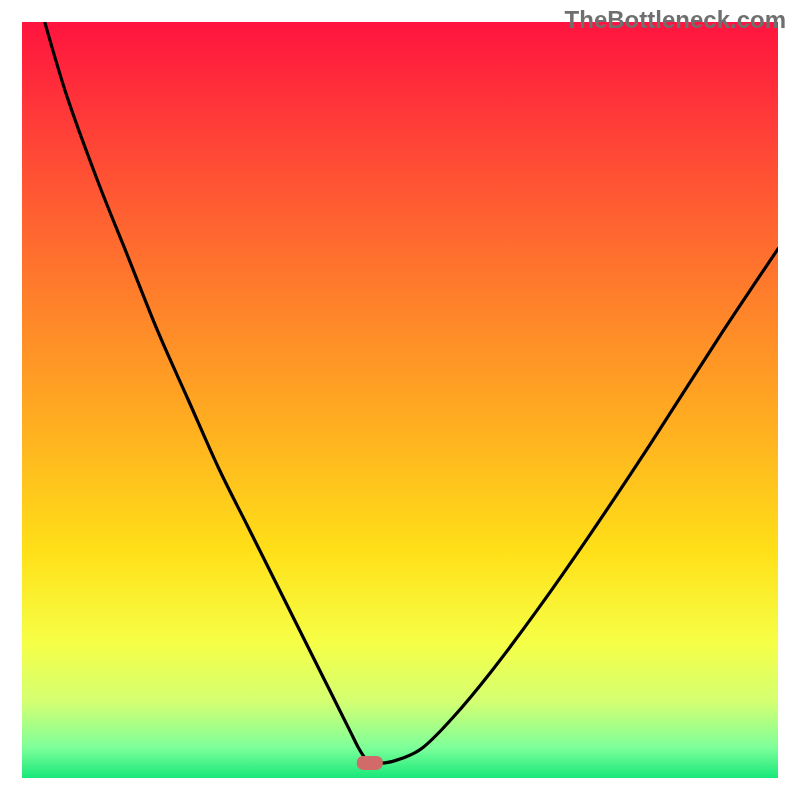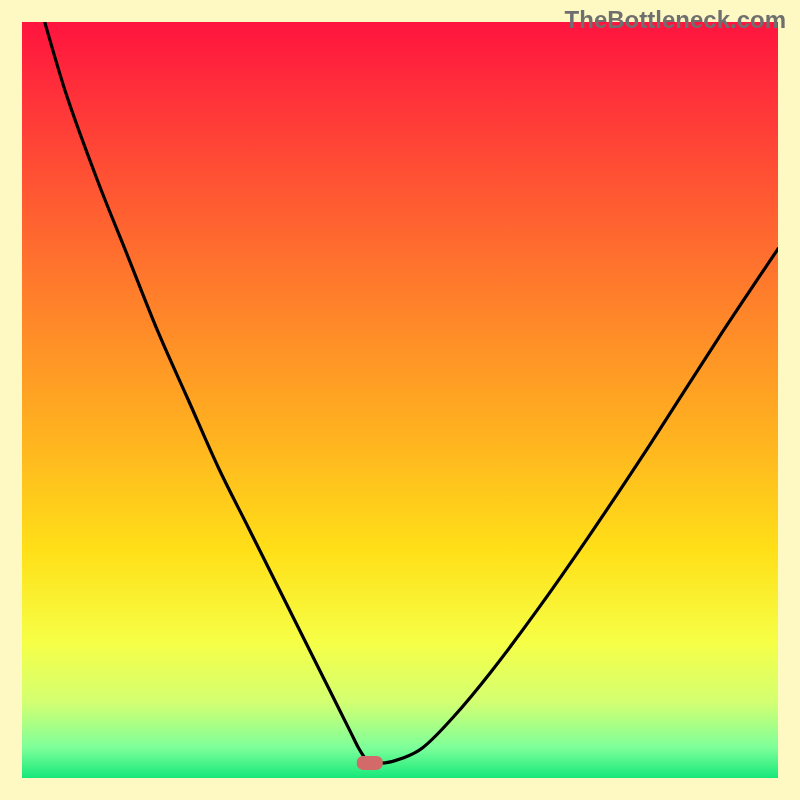--- a/index.html
+++ b/index.html
@@ -8,21 +8,21 @@
     width: 800px;
     height: 800px;
     background: #000;
     overflow: hidden;
     font-family: Arial, Helvetica, sans-serif;
   }
   .frame {
     position: relative;
     width: 800px;
     height: 800px;
-    background: #fef9c3;
+    background: #ffffff;
   }
   .watermark {
     position: absolute;
     top: 6px;
     right: 14px;
     color: #6f6f6f;
     font-size: 24px;
     font-weight: 600;
     letter-spacing: 0px;
     z-index: 50;

